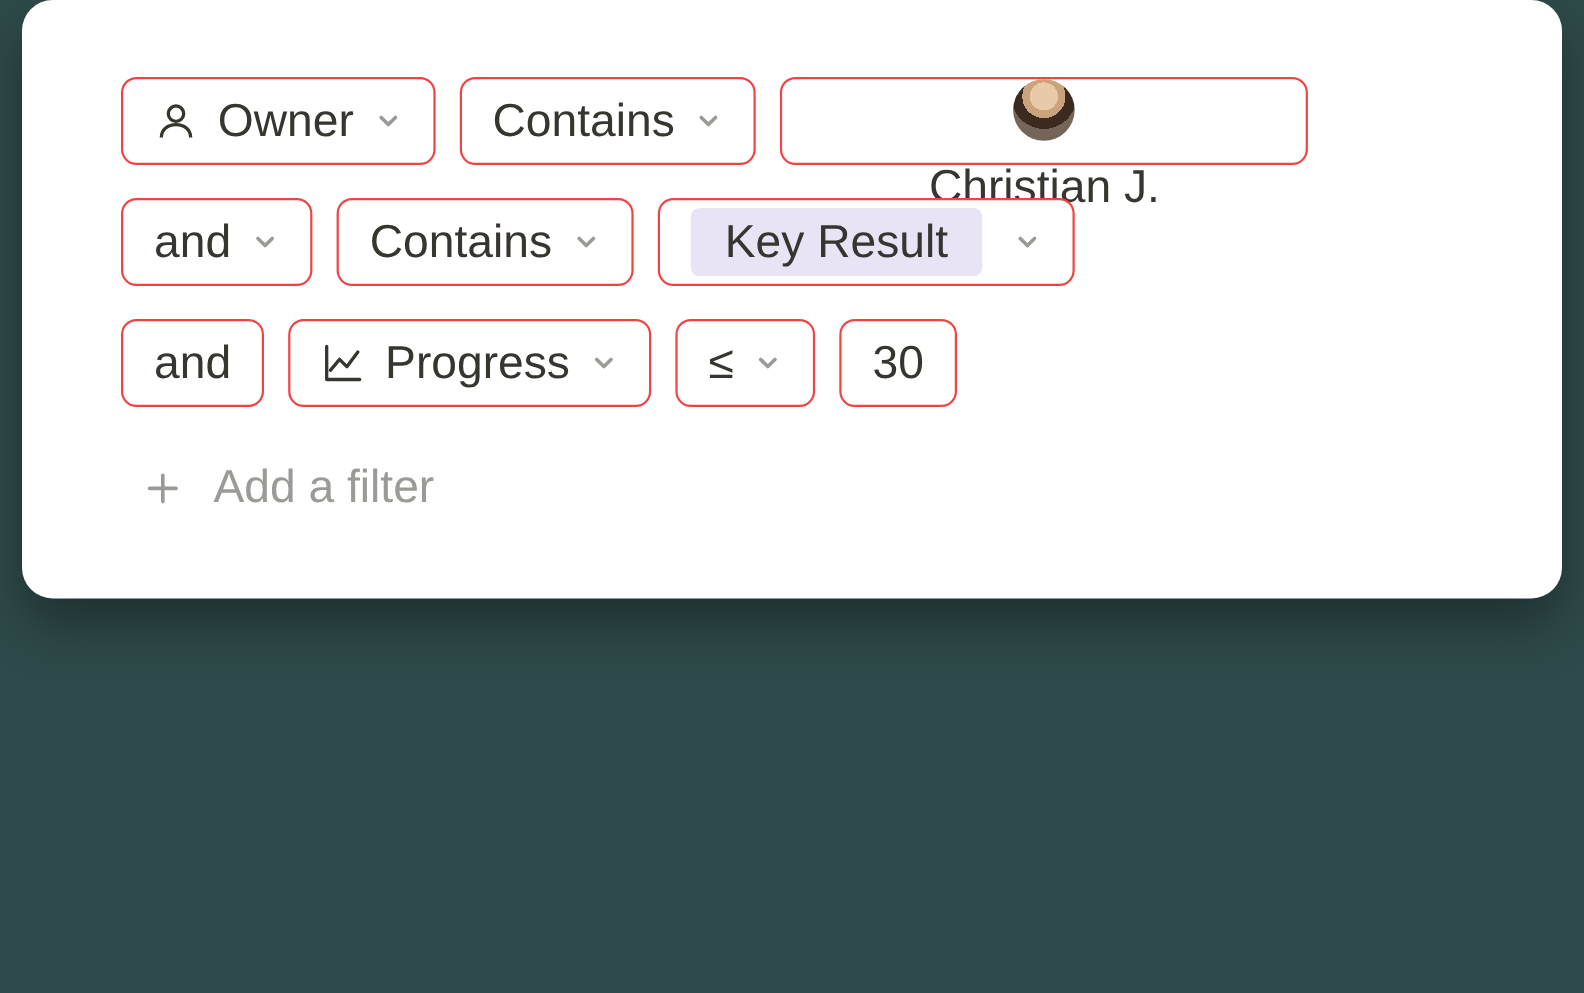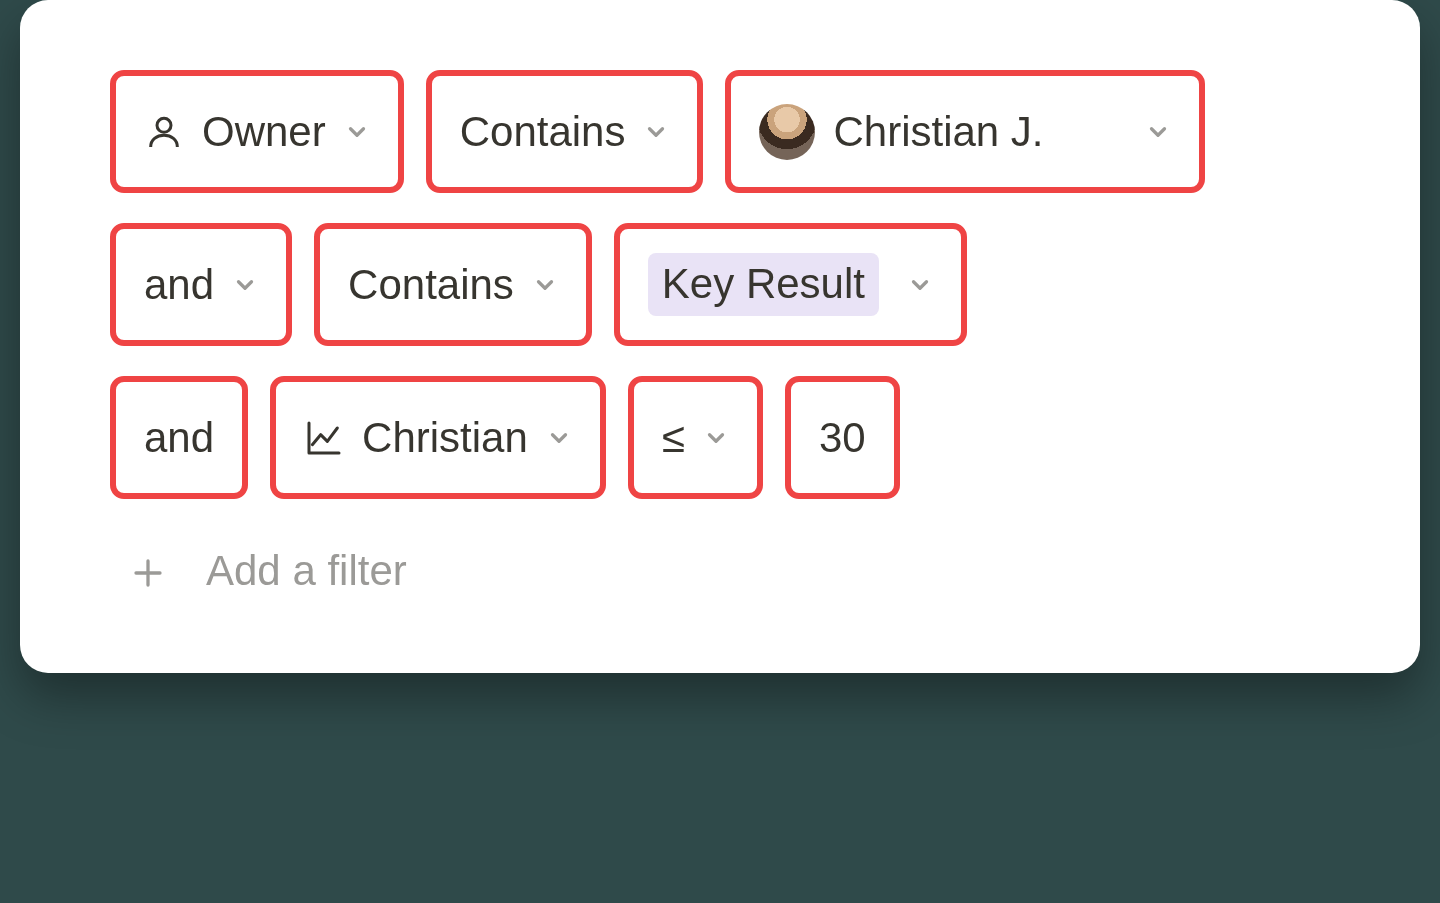--- a/index.html
+++ b/index.html
@@ -25,22 +25,22 @@
     flex-wrap: wrap;
     gap: 22px;
     margin-bottom: 30px;
     align-items: center;
   }
   .chip {
     display: inline-flex;
     align-items: center;
     gap: 18px;
     padding: 0 28px;
-    height: 123px;
-    border: 6px solid #ef4444;
+    height: 80px;
+    border: 2px solid #ef4444;
     border-radius: 14px;
     background: #ffffff;
     font-size: 42px;
     color: #37352f;
     cursor: pointer;
     user-select: none;
     white-space: nowrap;
   }
   .chip .label { color: #37352f; }
   .chevron {
@@ -58,35 +58,35 @@
     justify-content: center;
   }
   .icon svg { display: block; }
   .avatar {
     width: 56px;
     height: 56px;
     border-radius: 50%;
     background: radial-gradient(circle at 50% 28%, #e8c9a8 0 26%, #caa37c 26% 40%, #3a2a20 40% 60%, #756458 60% 100%);
     flex: 0 0 56px;
   }
-  .wide { min-width: 480px; justify-content: flex-start; }
+  .wide { min-width: 480px; justify-content: flex-start; flex-direction: column; }
   .wide .spacer { flex: 1 1 auto; }
   .tag {
     display: inline-block;
     background: #e9e3f6;
     color: #37352f;
     border-radius: 8px;
-    padding: 6px 14px;
+    padding: 6px 31px;
     font-size: 42px;
     line-height: 1.2;
   }
   .add-filter {
     display: inline-flex;
     align-items: center;
-    gap: 40px;
+    gap: 28px;
     color: #9b9a97;
     font-size: 42px;
     cursor: pointer;
     padding: 18px 8px 8px 20px;
     user-select: none;
   }
   .plus-icon {
     width: 36px;
     height: 36px;
     flex: 0 0 36px;
@@ -183,21 +183,21 @@
       <span class="label">and</span>
     </div>
 
     <div class="chip">
       <span class="icon">
         <svg viewBox="0 0 24 24" width="40" height="40" fill="none" stroke="#37352f" stroke-width="1.8" stroke-linecap="round" stroke-linejoin="round">
           <polyline points="3 3 3 21 21 21"></polyline>
           <polyline points="5 16 10 10 14 14 20 6"></polyline>
         </svg>
       </span>
-      <span class="label">Christian</span>
+      <span class="label">Progress</span>
       <span class="chevron">
         <svg viewBox="0 0 24 24" width="26" height="26" fill="none" stroke="#9b9a97" stroke-width="3" stroke-linecap="round" stroke-linejoin="round">
             <polyline points="6 9 12 15 18 9"></polyline>
           </svg>
       </span>
     </div>
 
     <div class="chip">
       <span class="label">≤</span>
       <span class="chevron">

